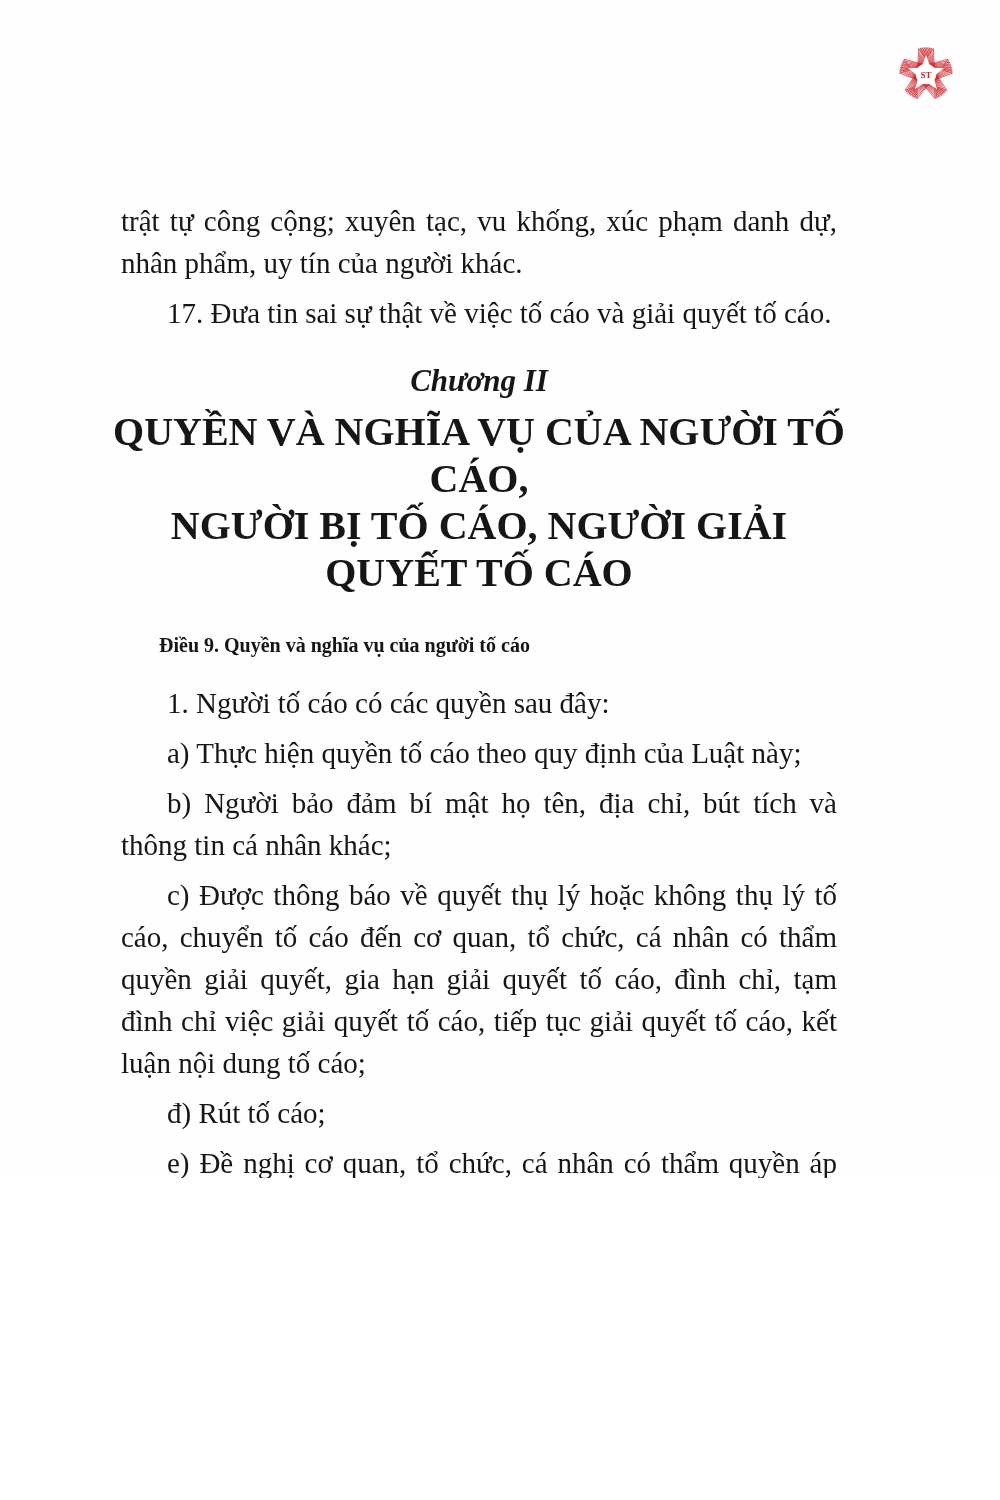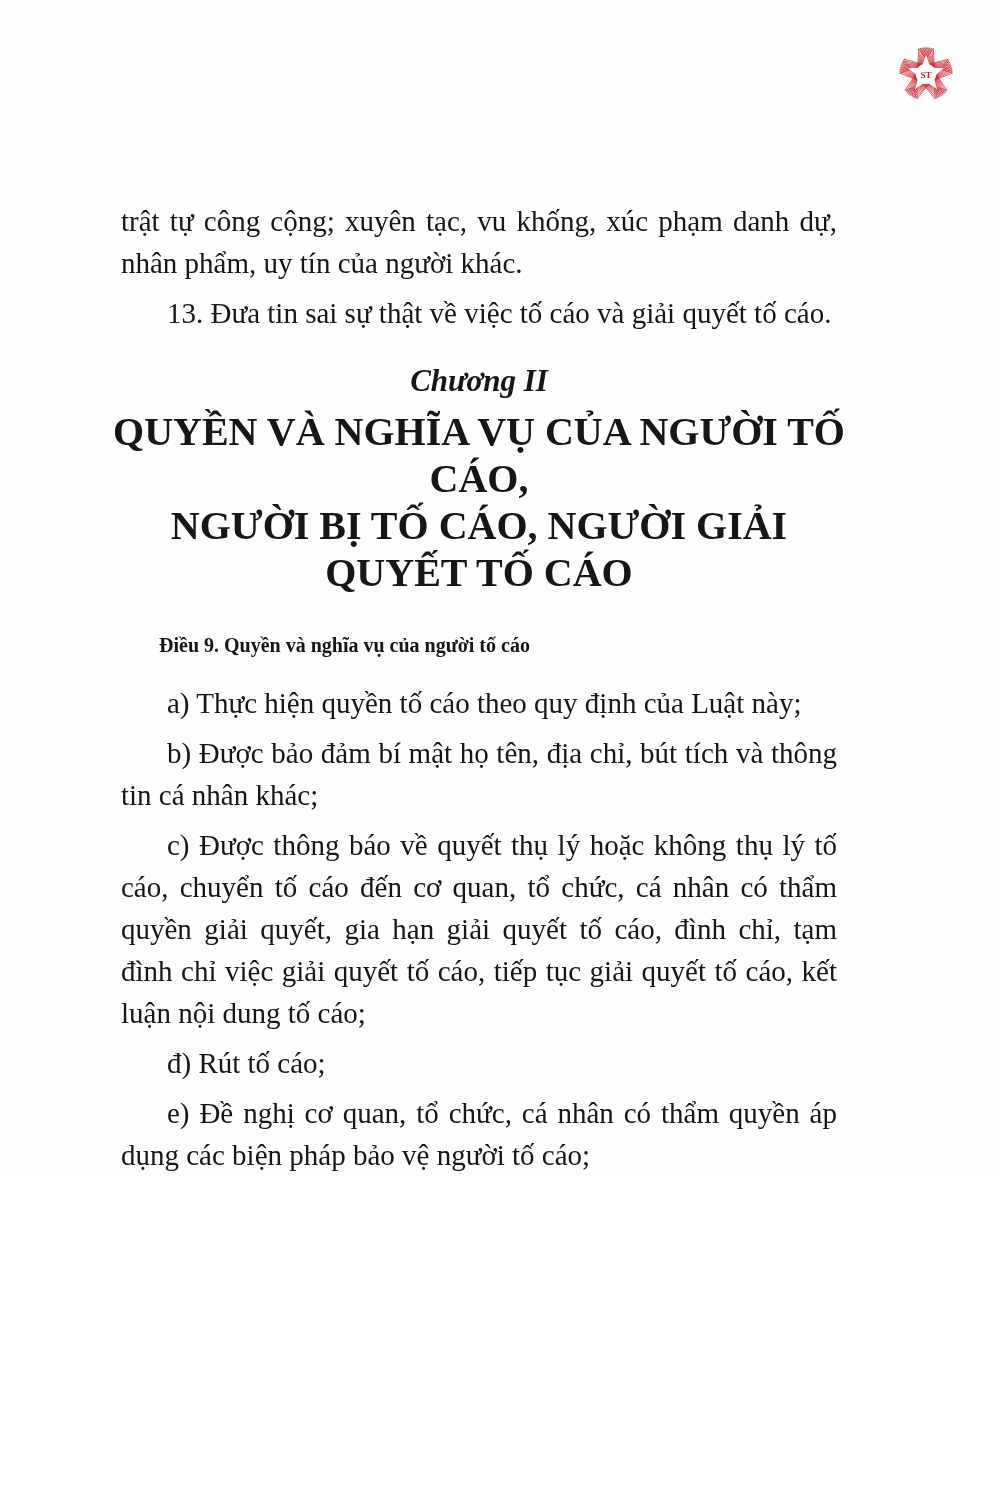--- a/index.html
+++ b/index.html
@@ -83,34 +83,35 @@
       <polygon transform="rotate(16 50 50)" points="50,12 58.8,37.9 86.1,38.3 64.3,54.6 72.3,80.7 50,65 27.7,80.7 35.7,54.6 13.9,38.3 41.2,37.9"></polygon>
     </g>
     <polygon fill="#ffffff" points="50,23 56.5,41.1 75.7,41.7 60.5,53.4 65.9,71.8 50,61 34.1,71.8 39.5,53.4 24.3,41.7 43.5,41.1"></polygon>
     <text x="50" y="56" text-anchor="middle" font-family="Liberation Serif, DejaVu Serif, serif" font-size="13" font-weight="bold" fill="#cc2229">ST</text>
   </svg>
 
   <div class="content">
 
     <p class="body">trật tự công cộng; xuyên tạc, vu khống, xúc phạm danh dự, nhân phẩm, uy tín của người khác.</p>
 
-    <p class="body indent">13. Đưa tin sai sự thật về việc tố cáo và giải quyết tố cáo.</p>
+    <p class="body indent">17. Đưa tin sai sự thật về việc tố cáo và giải quyết tố cáo.</p>
 
     <div class="chapter-label">Chương II</div>
 
     <div class="chapter-title">
       <div>QUYỀN VÀ NGHĨA VỤ CỦA NGƯỜI TỐ CÁO,</div>
       <div>NGƯỜI BỊ TỐ CÁO, NGƯỜI GIẢI QUYẾT TỐ CÁO</div>
     </div>
 
     <p class="article-heading">Điều 9. Quyền và nghĩa vụ của người tố cáo</p>
 
     <div class="clauses">
+      <p class="body indent">1. Người tố cáo có các quyền sau đây:</p>
       <p class="body indent">a) Thực hiện quyền tố cáo theo quy định của Luật này;</p>
-      <p class="body indent">b) Được bảo đảm bí mật họ tên, địa chỉ, bút tích và thông tin cá nhân khác;</p>
+      <p class="body indent">b) Người bảo đảm bí mật họ tên, địa chỉ, bút tích và thông tin cá nhân khác;</p>
       <p class="body indent">c) Được thông báo về quyết thụ lý hoặc không thụ lý tố cáo, chuyển tố cáo đến cơ quan, tổ chức, cá nhân có thẩm quyền giải quyết, gia hạn giải quyết tố cáo, đình chỉ, tạm đình chỉ việc giải quyết tố cáo, tiếp tục giải quyết tố cáo, kết luận nội dung tố cáo;</p>
       <p class="body indent">đ) Rút tố cáo;</p>
       <p class="body indent">e) Đề nghị cơ quan, tổ chức, cá nhân có thẩm quyền áp dụng các biện pháp bảo vệ người tố cáo;</p>
     </div>
 
   </div>
 
   <div class="page-number">13</div>
 
 </div>

